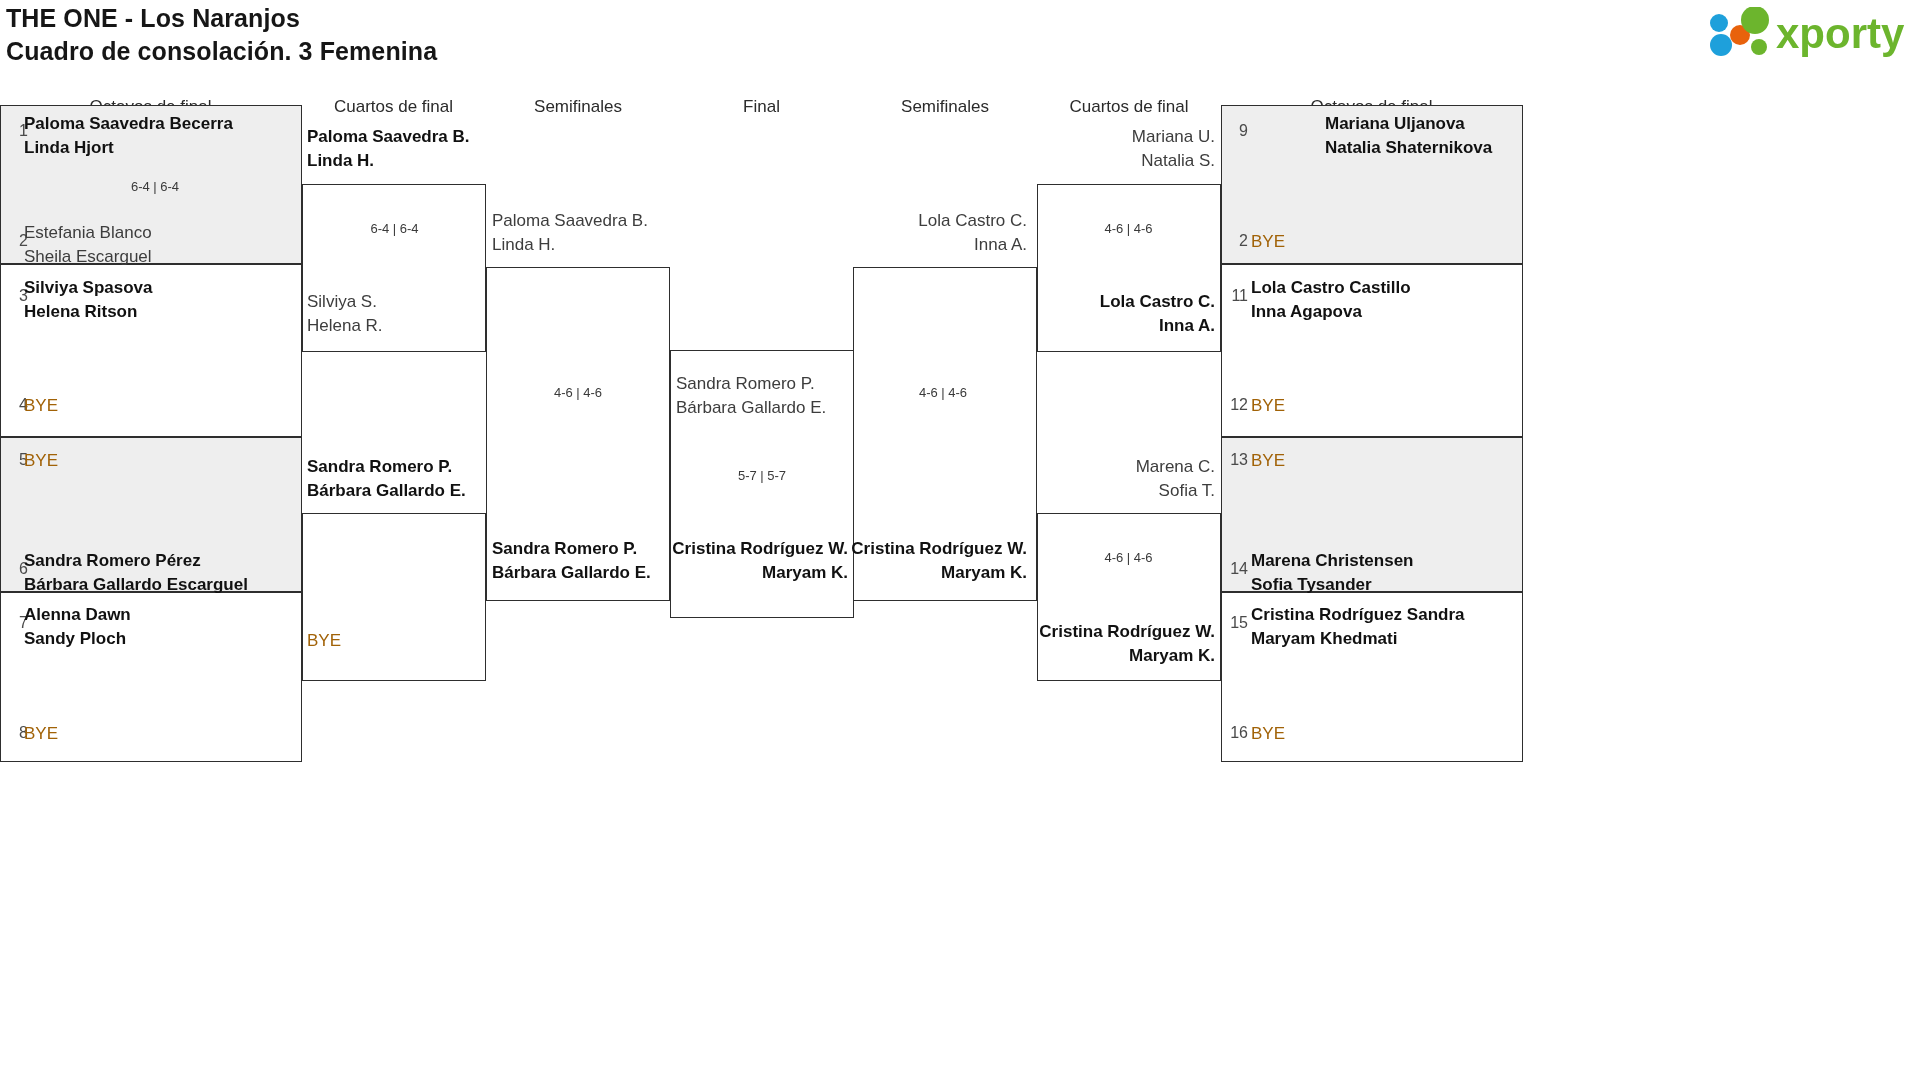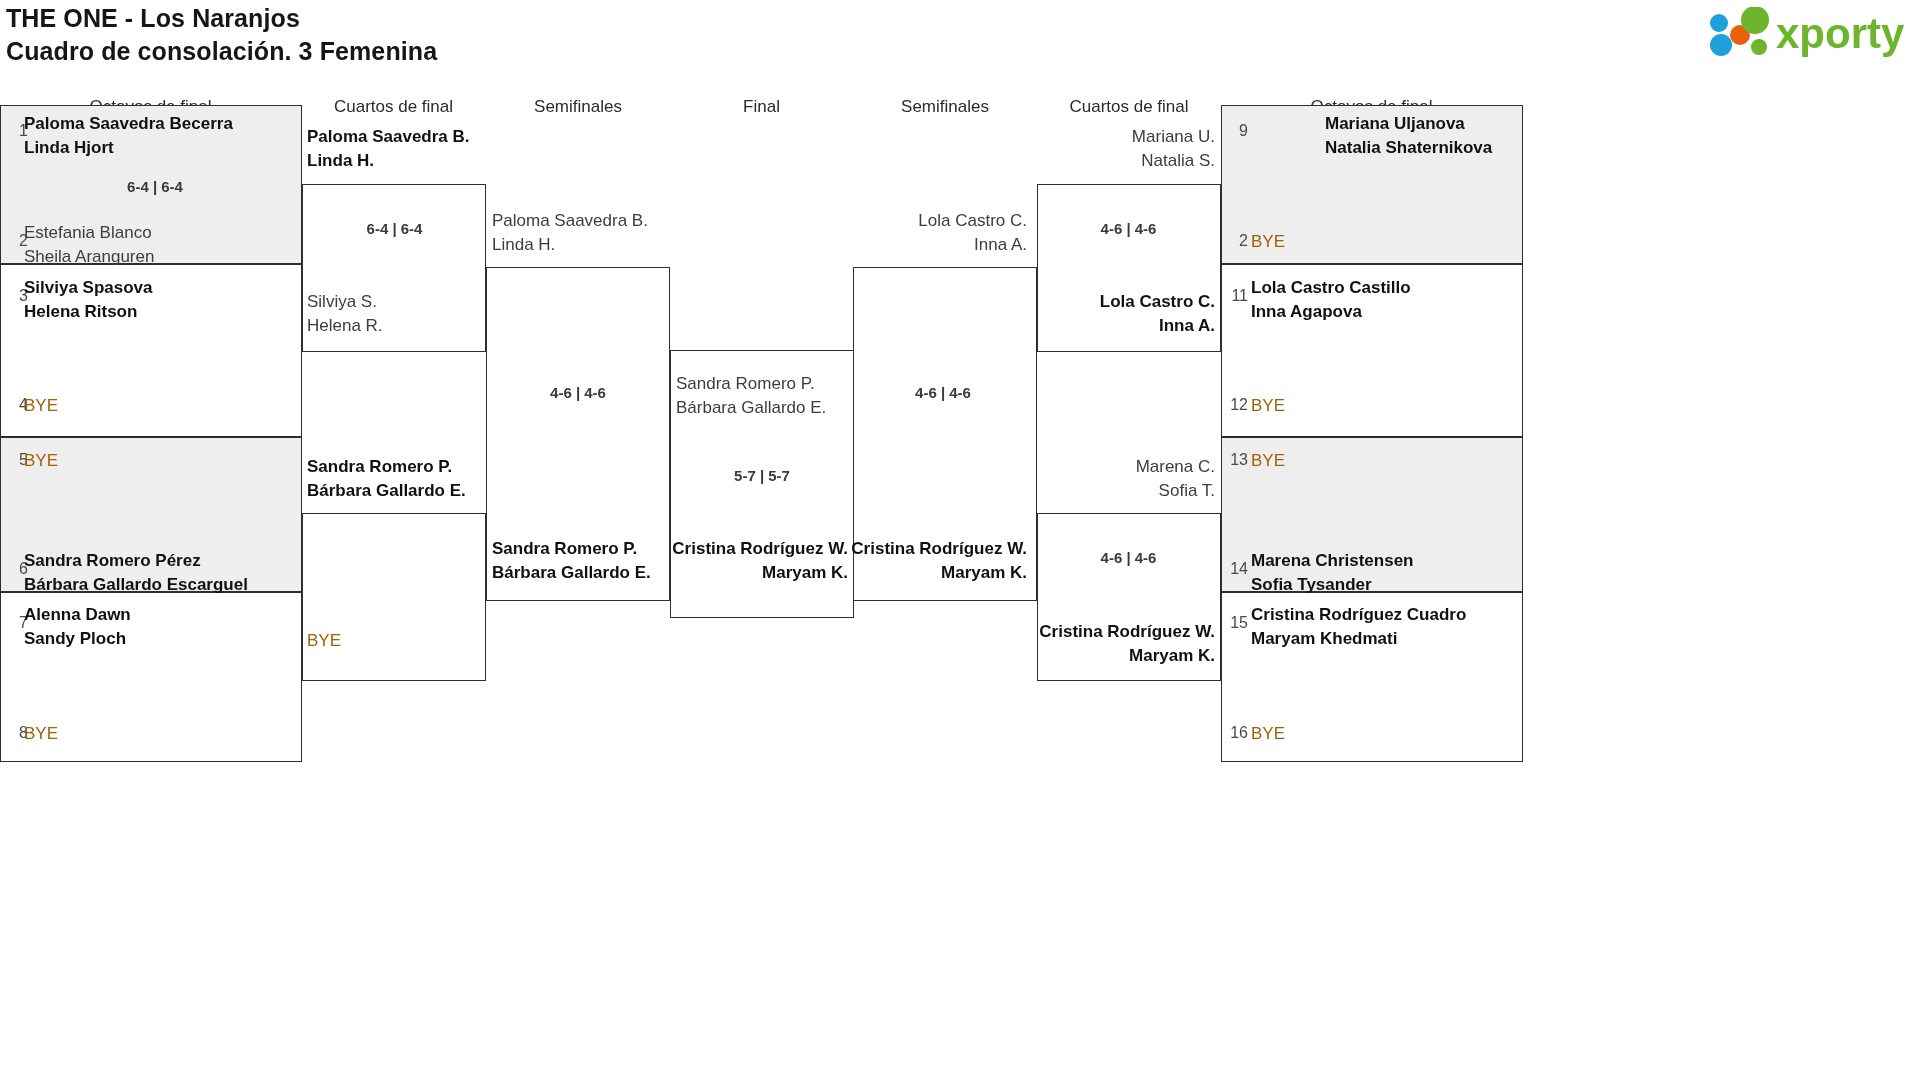--- a/index.html
+++ b/index.html
@@ -49,21 +49,21 @@
     font-size: 17px; line-height: 23.5px; white-space: nowrap;
   }
   .team.win  { color: #111111; font-weight: 700; }
   .team.lose { color: #3d3d3d; font-weight: 400; }
   .team.bye  { color: #a16207; font-weight: 400; font-size: 17px; }
   .team.r    { text-align: right; }
 
   
   .score {
     position: absolute;
-    font-size: 15px; color: #3a3a3a; line-height: 22px; white-space: nowrap; font-weight: bold;
+    font-size: 13px; color: #3a3a3a; line-height: 22px; white-space: nowrap;
   }
   .score.c { text-align: center; }
 </style>
 </head>
 <body>
 
 <div id="root">
 
   <div class="title-block">
     <div class="title-line">THE ONE - Los Naranjos</div>
@@ -96,21 +96,21 @@
 
   <div class="seed" style="left:2px;  top:122px;">1</div>
   <div class="team win" style="left:24px; top:112px;">
     <div>Paloma Saavedra Becerra</div>
     <div>Linda Hjort</div>
   </div>
 
   <div class="seed" style="left:2px;  top:232px;">2</div>
   <div class="team lose" style="left:24px; top:221px;">
     <div>Estefania Blanco</div>
-    <div>Sheila Aranguren</div>
+    <div>Sheila Escarguel</div>
   </div>
 
   <div class="seed" style="left:2px;  top:287px;">3</div>
   <div class="team win" style="left:24px; top:276px;">
     <div>Silviya Spasova</div>
     <div>Helena Ritson</div>
   </div>
 
   <div class="seed" style="left:2px;  top:396px;">4</div>
   <div class="team bye" style="left:24px; top:394px;">BYE</div>
@@ -243,20 +243,20 @@
   <div class="team bye" style="left:1251px; top:449px;">BYE</div>
 
   <div class="seed" style="left:1222px; top:560px;">14</div>
   <div class="team win" style="left:1251px; top:549px;">
     <div>Marena Christensen</div>
     <div>Sofia Tysander</div>
   </div>
 
   <div class="seed" style="left:1222px; top:614px;">15</div>
   <div class="team win" style="left:1251px; top:603px;">
-    <div>Cristina Rodríguez Cuadro</div>
+    <div>Cristina Rodríguez Sandra</div>
     <div>Maryam Khedmati</div>
   </div>
 
   <div class="seed" style="left:1222px; top:724px;">16</div>
   <div class="team bye" style="left:1251px; top:722px;">BYE</div>
 
 </div>
 
 </body></html>

